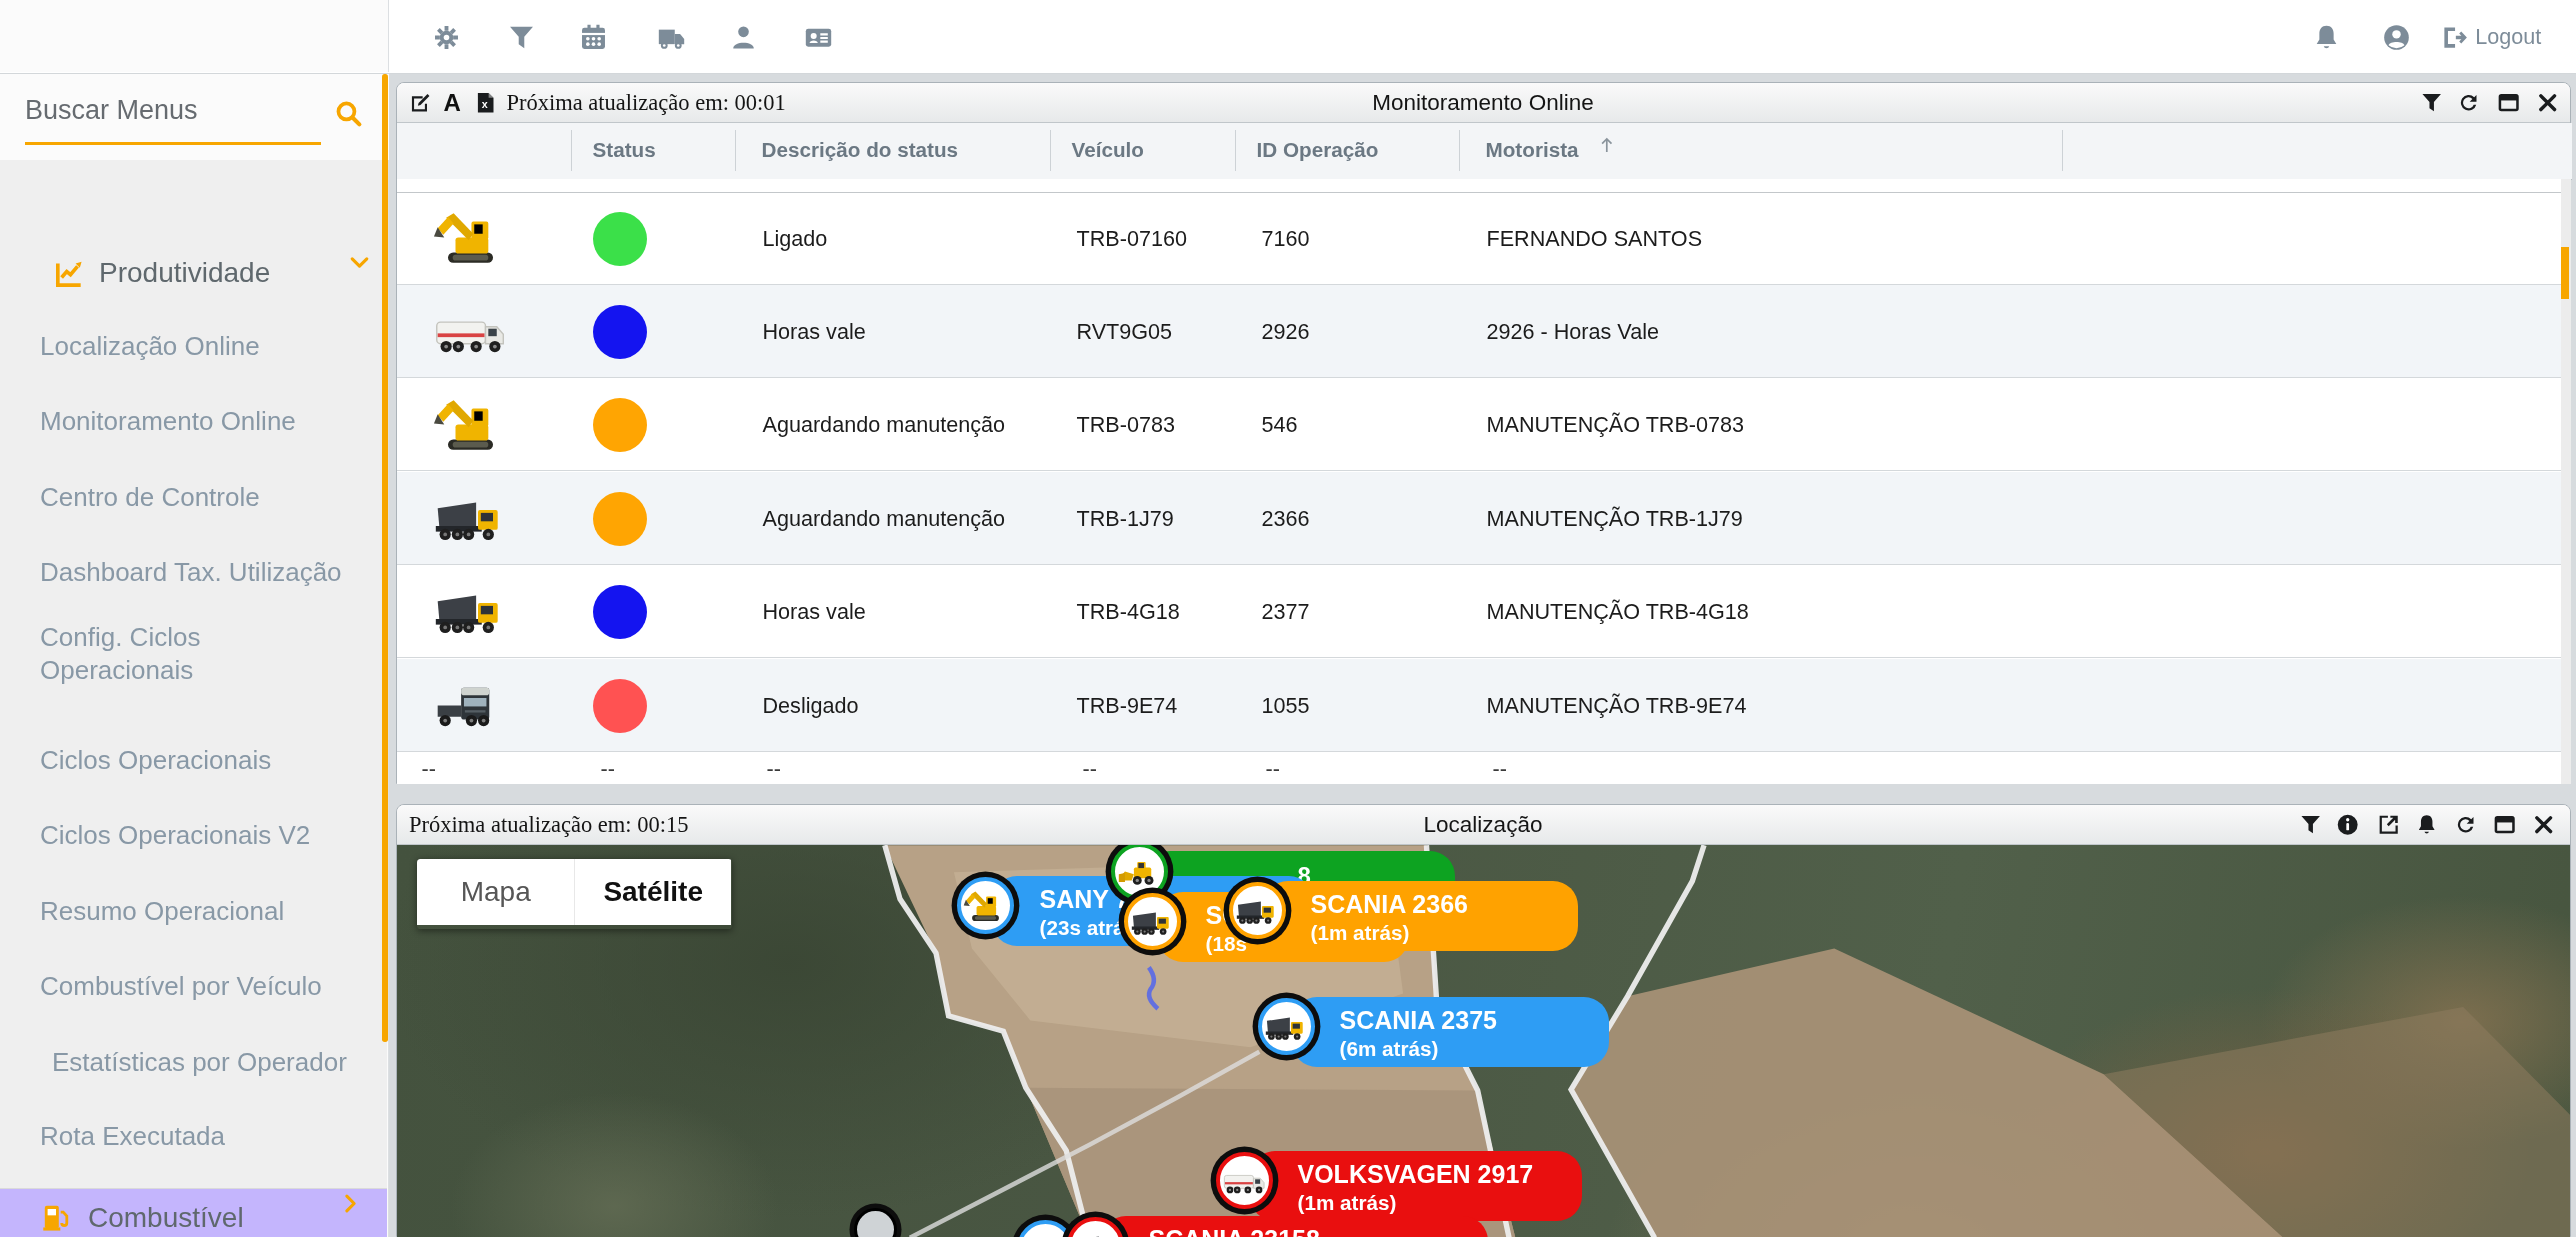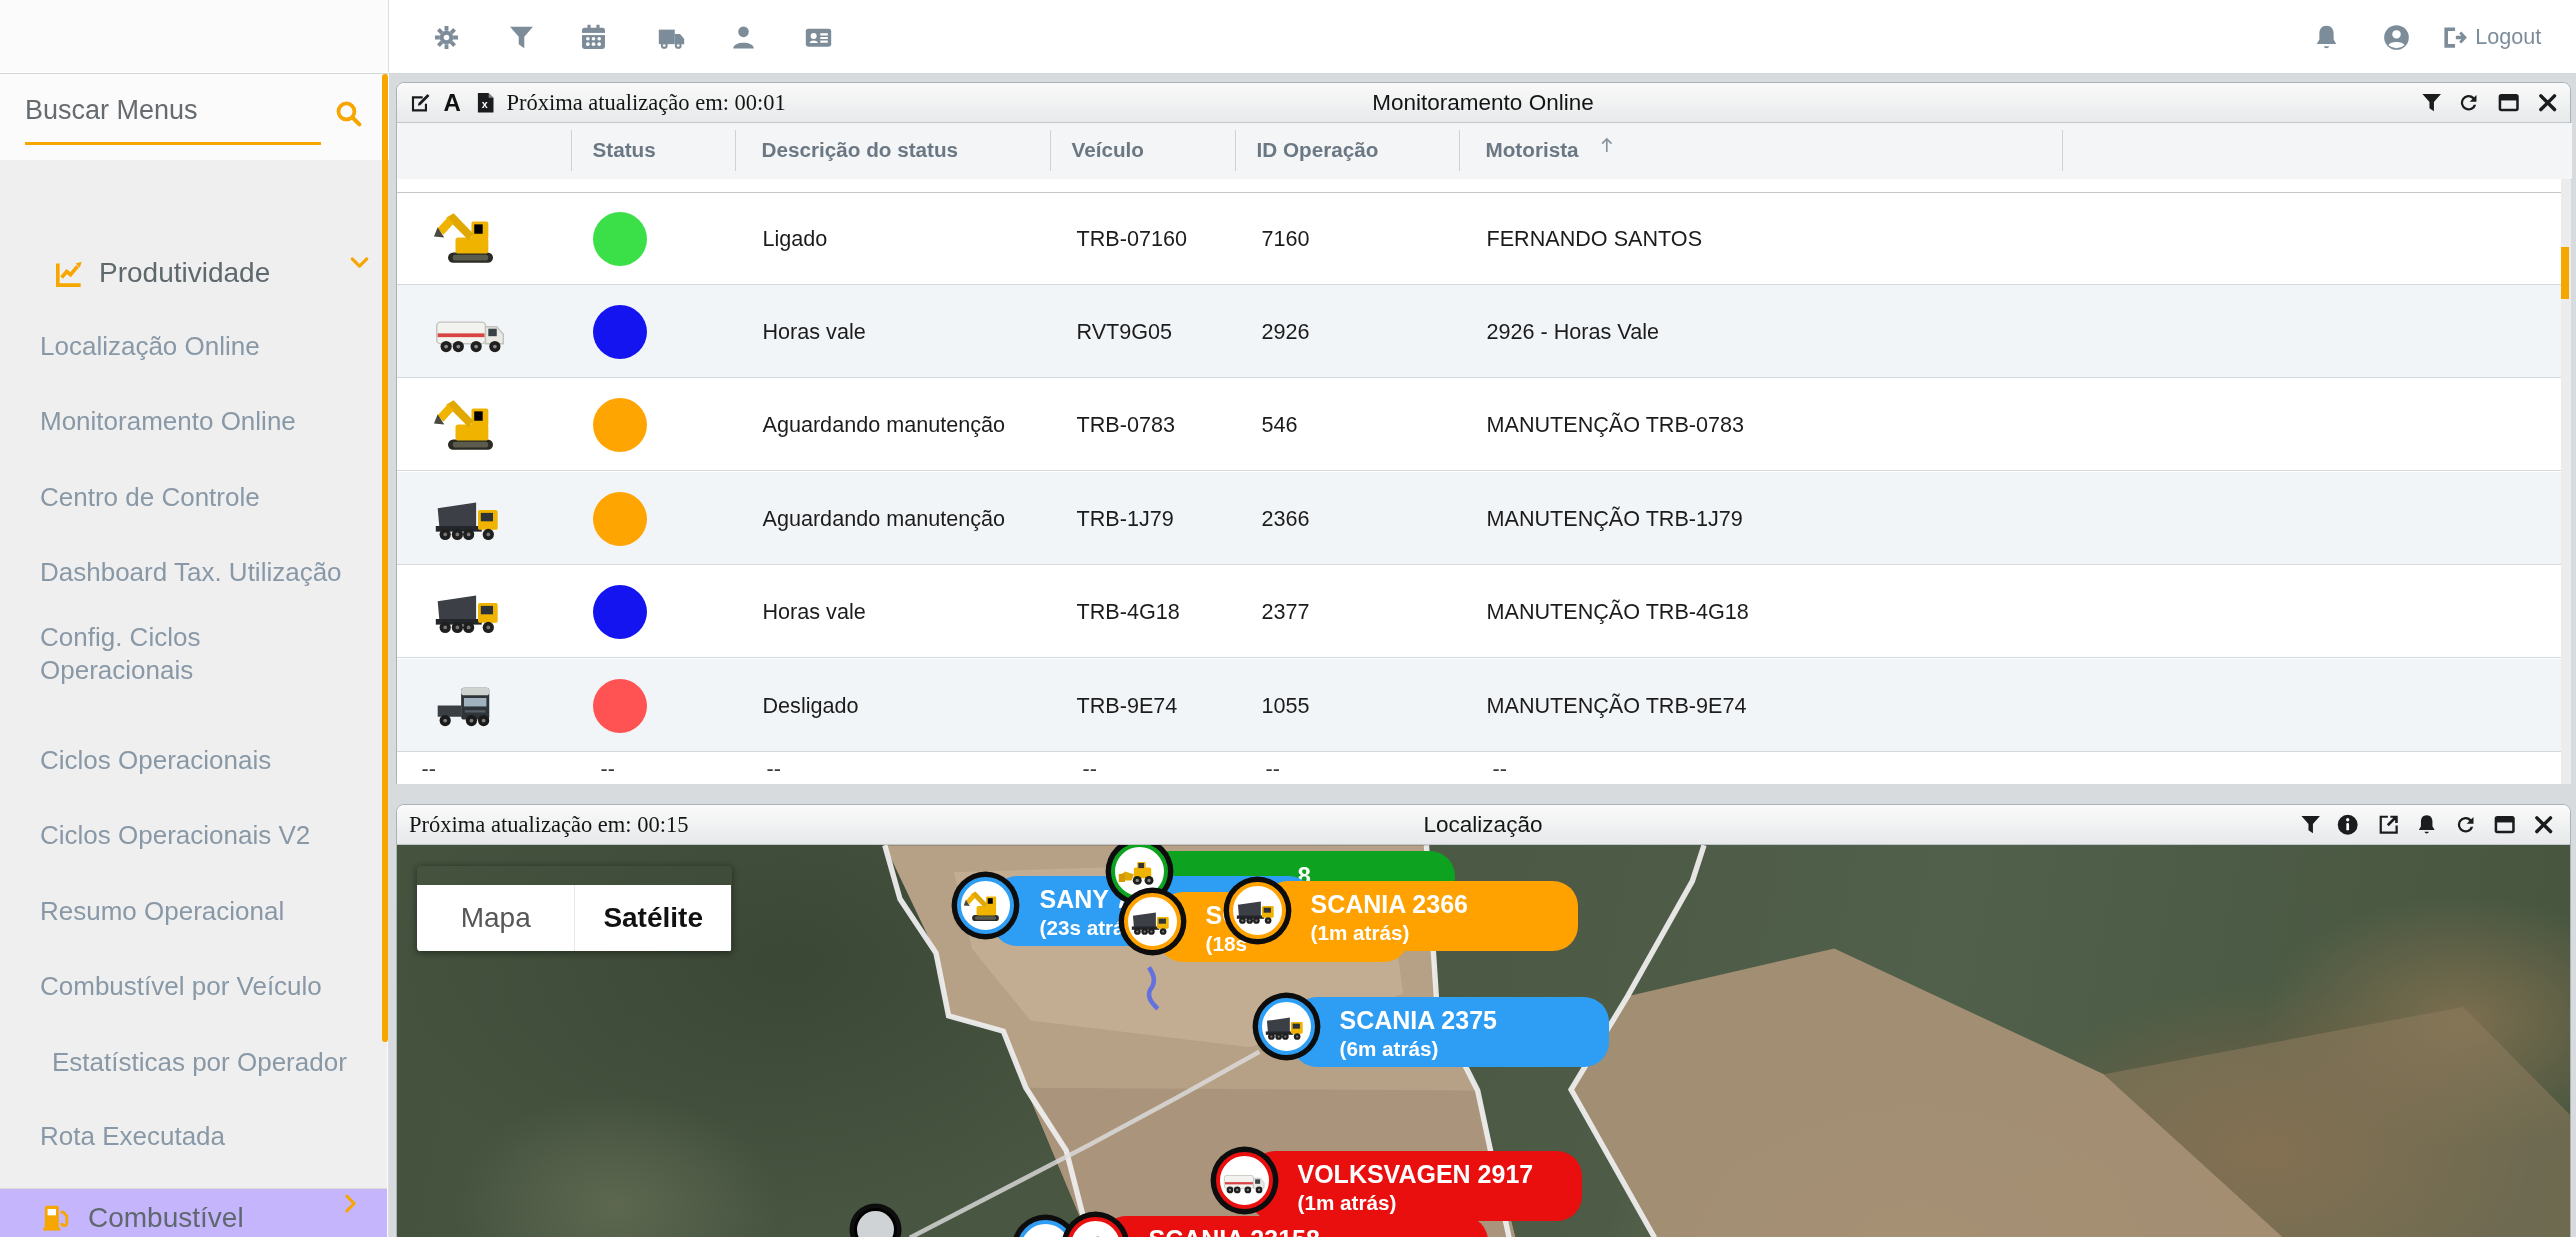--- a/index.html
+++ b/index.html
@@ -73,21 +73,21 @@
 
   
   .map { position:absolute; left:0; top:40px; width:2173px; height:393px; overflow:hidden; background:
       radial-gradient(377px 234px at 86% 78%, rgba(128,100,68,.85), rgba(128,100,68,0) 70%),
       radial-gradient(287px 180px at 95% 45%, rgba(146,120,84,.7), rgba(146,120,84,0) 70%),
       radial-gradient(449px 269px at 70% 105%, rgba(150,128,96,.55), rgba(150,128,96,0) 70%),
       radial-gradient(234px 162px at 10% 92%, rgba(96,106,82,.9), rgba(96,106,82,0) 70%),
       radial-gradient(539px 341px at 18% 30%, rgba(58,70,52,.9), rgba(58,70,52,0) 75%),
       linear-gradient(100deg, #44523e 0%, #4a5743 40%, #51604a 70%, #47553f 100%); }
   .map svg.terrain { position:absolute; left:0; top:0; }
-  .map-ctl { position:absolute; left:20.7px; top:21px; width:315px; height:85px; z-index:9; display:flex; box-shadow:0 1.8px 7.2px rgba(0,0,0,.45); border-radius:3.6px; overflow:hidden;align-items:flex-end; }
+  .map-ctl { position:absolute; left:20.7px; top:14px; width:315px; height:70px; z-index:9; display:flex; box-shadow:0 1.8px 7.2px rgba(0,0,0,.45); border-radius:3.6px; overflow:hidden; }
   .map-btn { width:157px; height:66px; background:#ffffff; display:flex; align-items:center; justify-content:center; font-size:28px; color:#565656; cursor:pointer; }
   .map-btn.sel { font-weight:bold; color:#111; border-left:0.9px solid #e8e8e8; }
   .pill { position:absolute; border-radius:25px; color:#fff; font-weight:bold; }
   .pill .l1 { position:absolute; left:48px; top:9px; font-size:25px; white-space:nowrap; }
   .pill .l2 { position:absolute; left:48px; top:40px; font-size:20.7px; white-space:nowrap; }
   .mcircle { position:absolute; width:57px; height:57px; border-radius:50%; background:#fff; border:4.5px solid #000; box-shadow:0 0 0 5.4px #0d0d0d; display:flex; align-items:center; justify-content:center; cursor:pointer; }
   .mcircle svg { width:45px; height:34px; }
   
   .pl-green { left:748px; top:6.3px;  width:310px; height:54px; z-index:2; }
   .pl-green .l1 { left:153px; top:10.8px; font-size:24px; }

